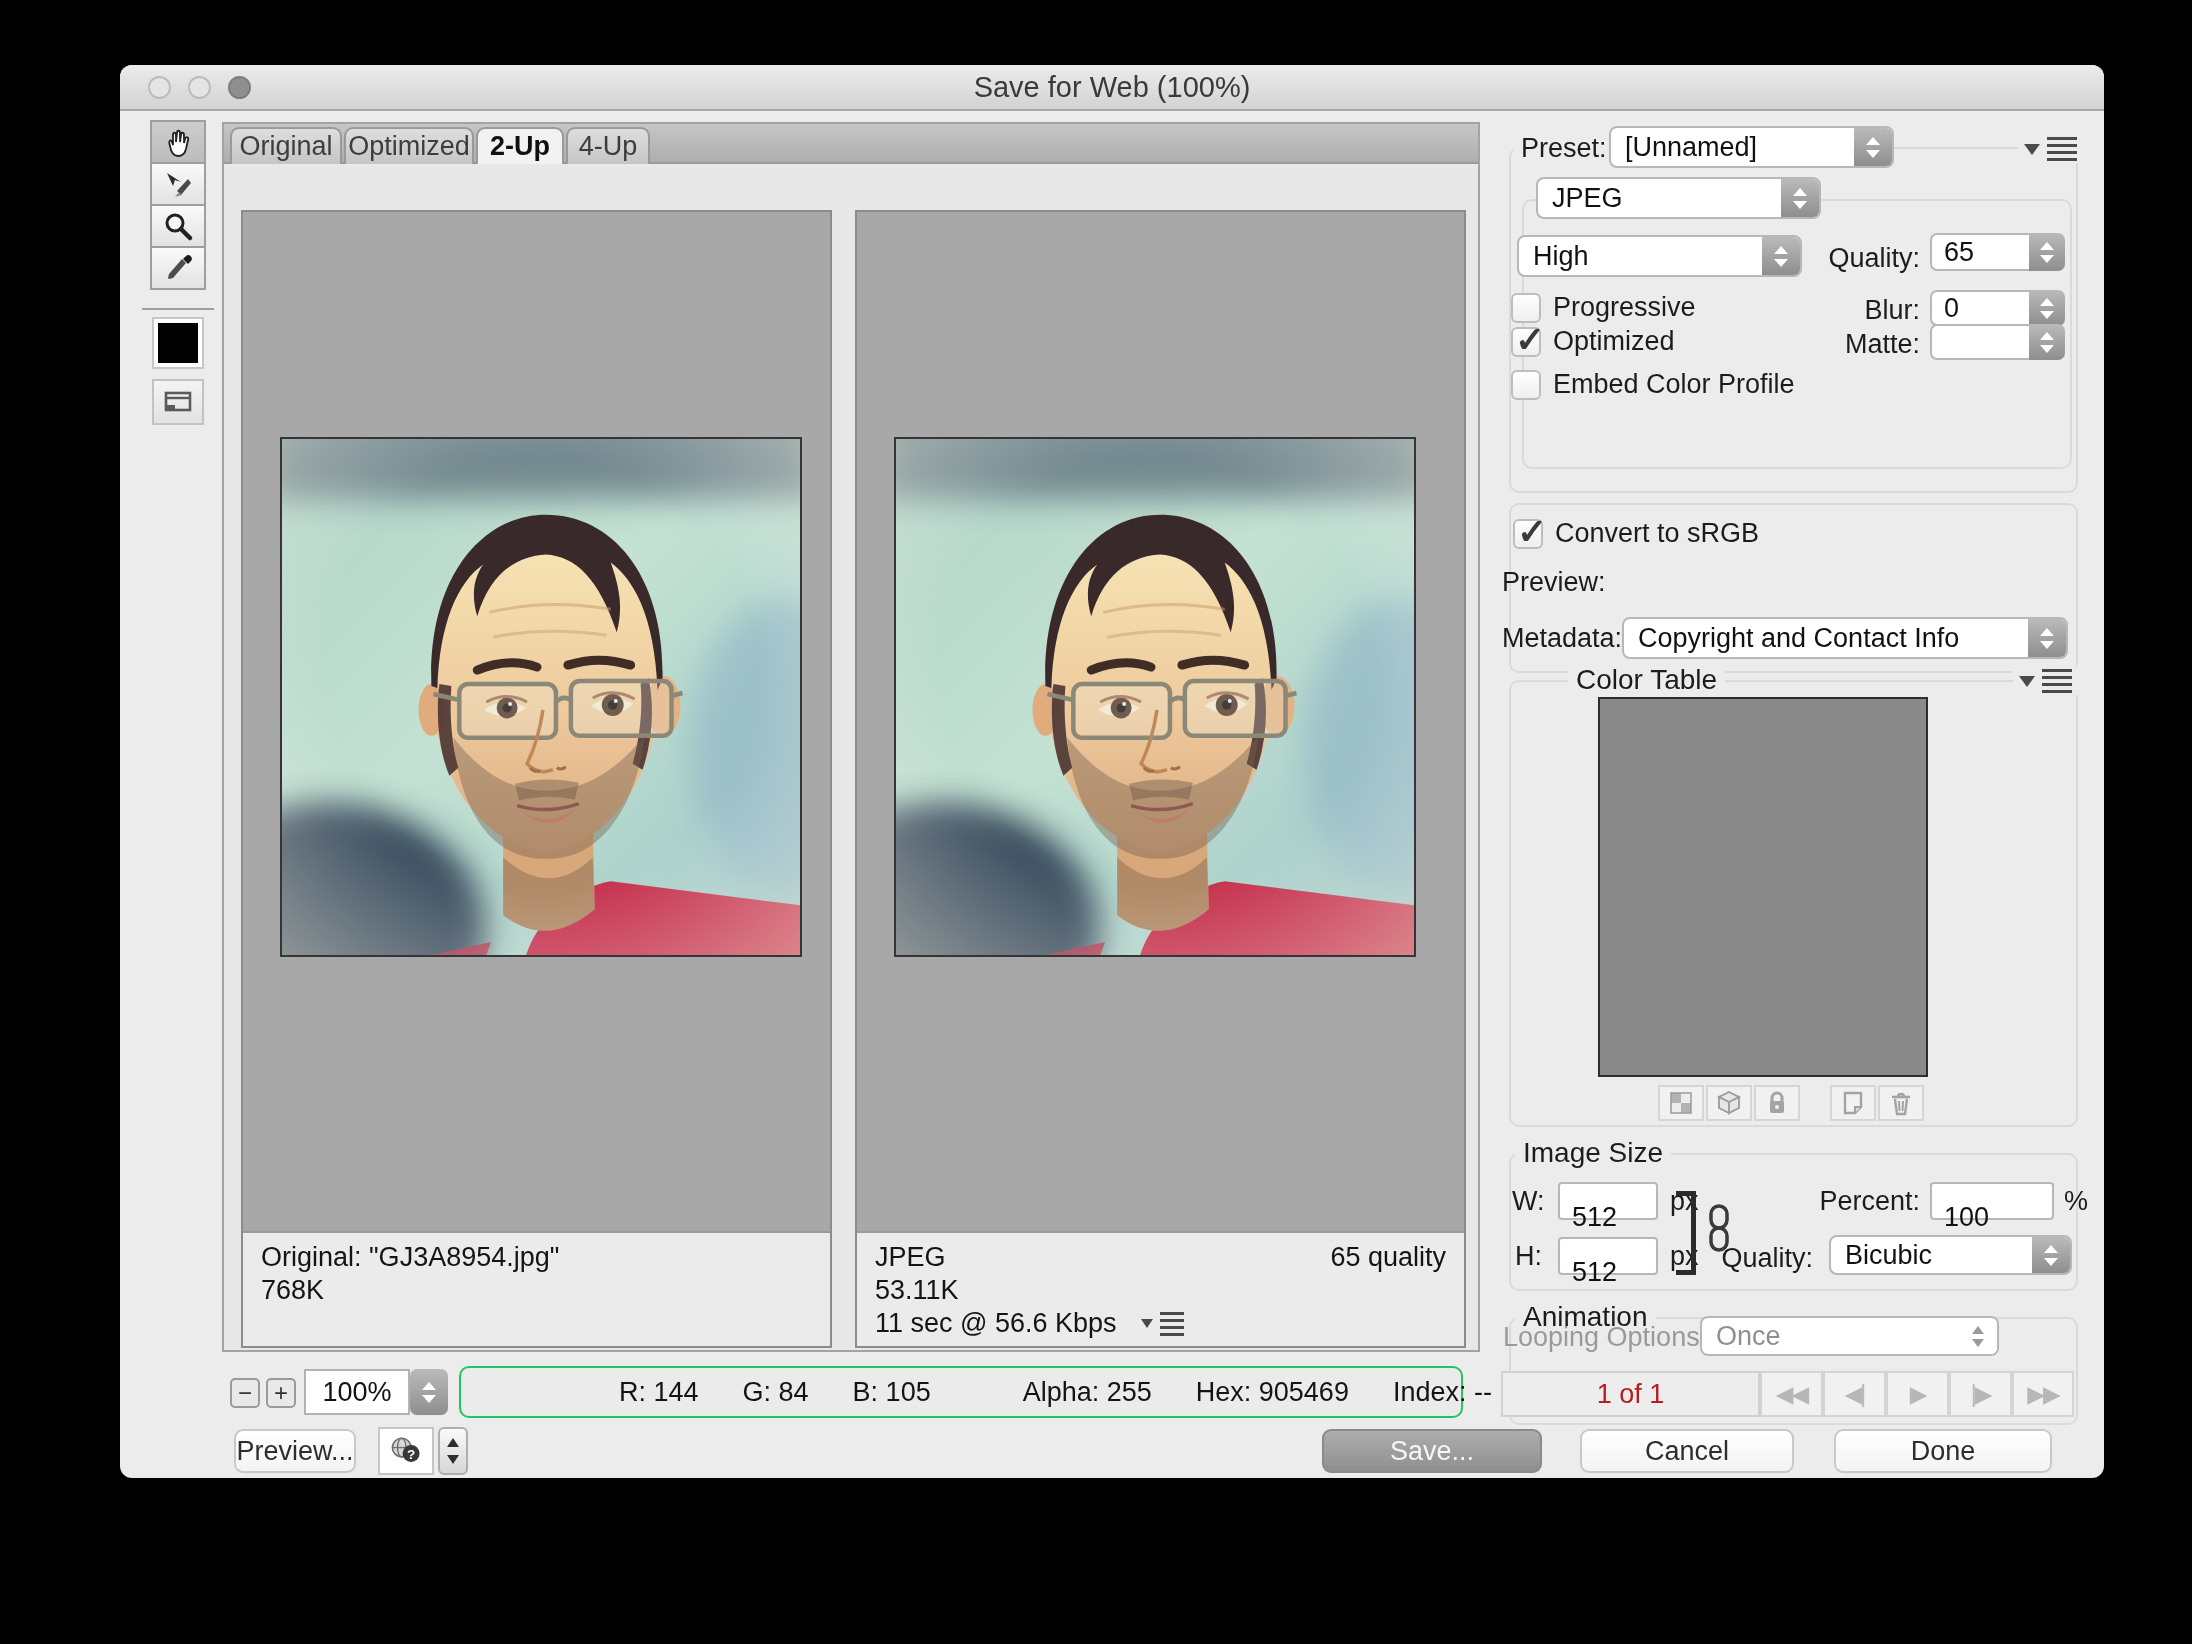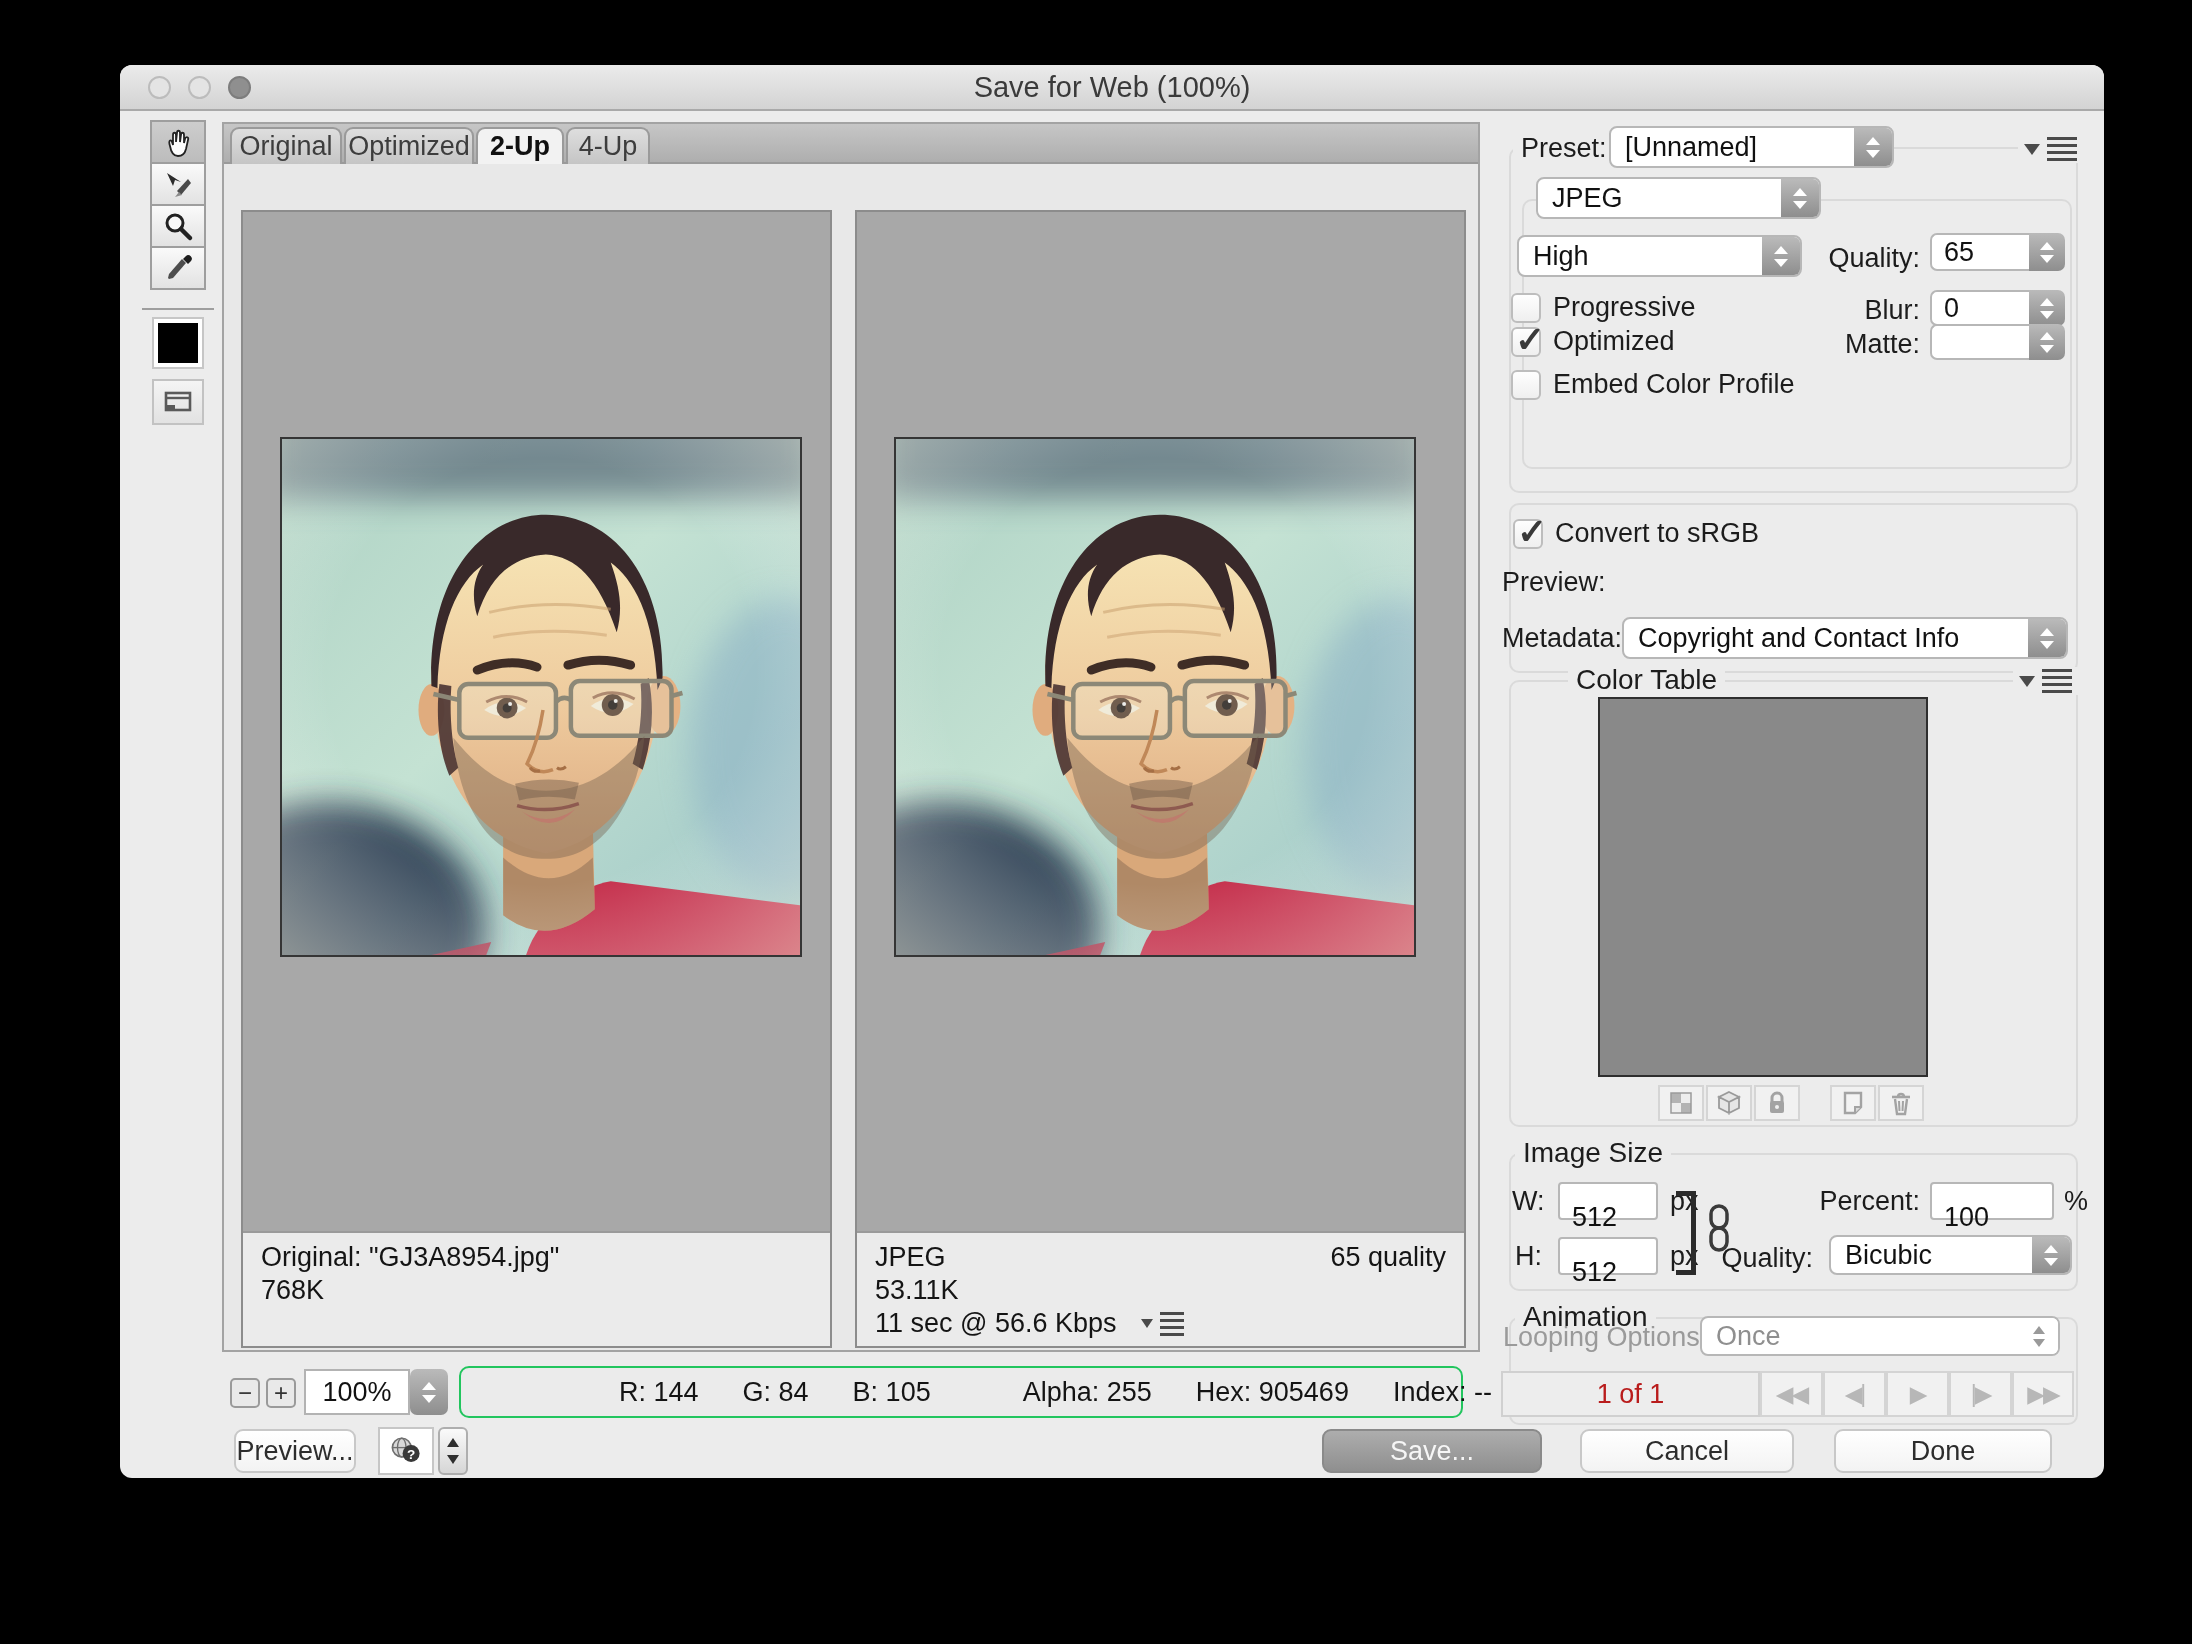--- a/index.html
+++ b/index.html
@@ -493,21 +493,21 @@
   <div class="dd" style="left:1709px;top:1170px;width:243px;height:40px">
     <span class="dd-val" style="line-height:36px">Bicubic</span>
     <span class="dd-cap cap">
         <span class="chu"></span>
         <span class="chd"></span>
       </span>
   </div>
 
   <div class="rp-label chip" style="left:1395px;top:1235px;font-size:28px">Animation</div>
   <div class="rp-label dim" style="left:1383px;top:1255px">Looping Options:</div>
-  <div class="dd disabled" style="left:1580px;top:1251px;width:360px;height:40px">
+  <div class="dd disabled" style="left:1580px;top:1251px;width:299px;height:40px">
     <span class="dd-val" style="line-height:36px">Once</span>
     <span class="dd-cap plain" style="display:flex;flex-direction:column;align-items:center;justify-content:center;gap:5px">
         <span class="chu gray"></span>
         <span class="chd gray"></span>
       </span>
   </div>
   <div class="framebar-cell" style="left:1381px;width:259px">1 of 1</div>
   <div class="avbtn" style="left:1640px">◀◀</div>
   <div class="avbtn" style="left:1703px">◀|</div>
   <div class="avbtn" style="left:1766px">▶</div>

